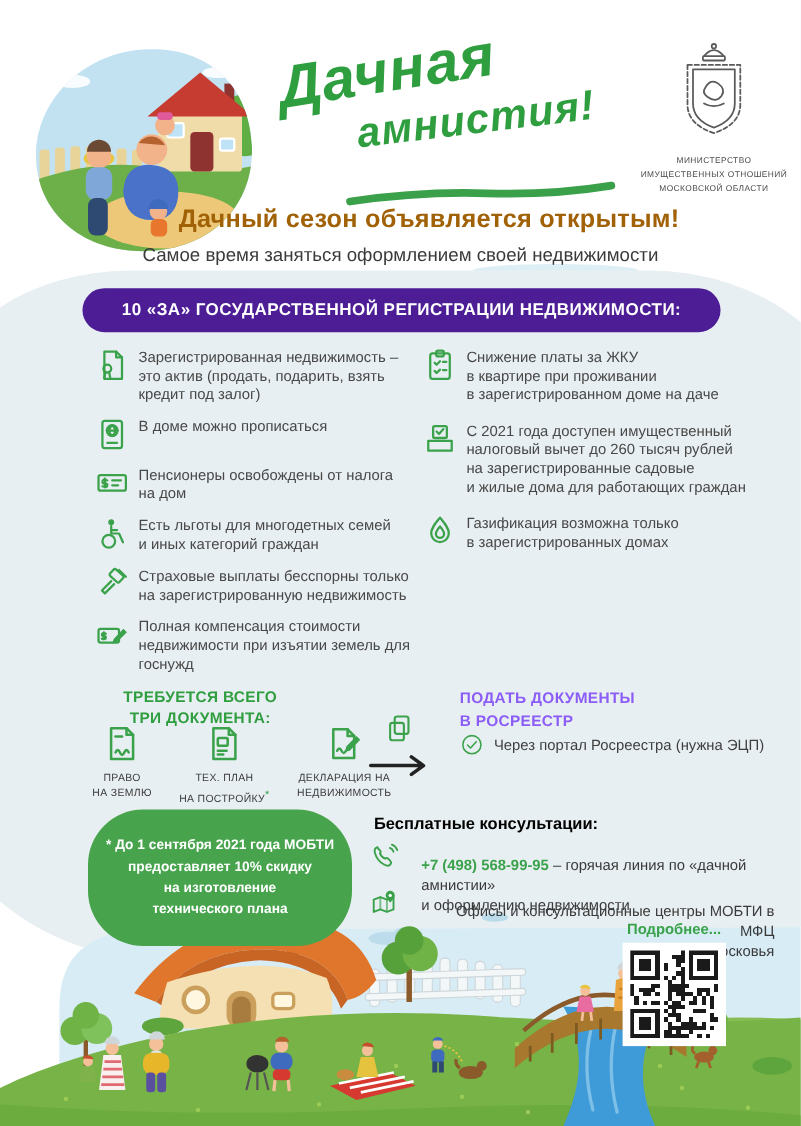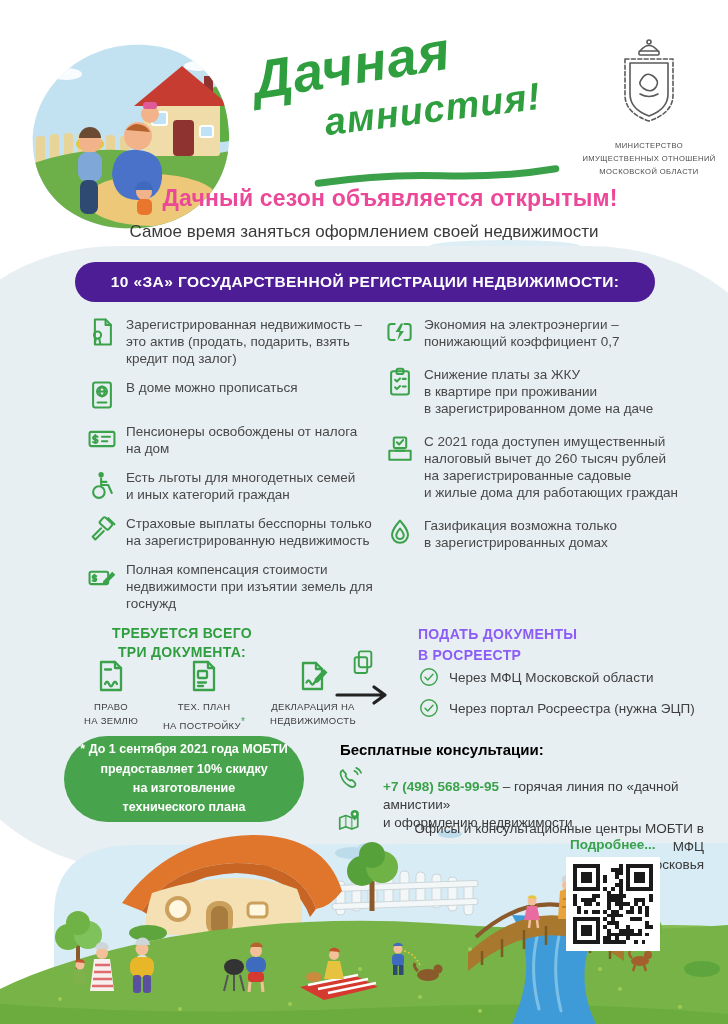--- a/index.html
+++ b/index.html
@@ -25,21 +25,21 @@
     letter-spacing:1px;
   }
   .title-underline{left:312px;top:168px;transform:rotate(-3deg);}
   .ministry{left:576px;top:36px;width:146px;text-align:center;}
   .ministry .crest{display:block;margin:0 auto;}
   .ministry-text{
     margin-top:8px;font-size:7.6px;font-weight:normal;color:#4a4a4a;
     letter-spacing:.4px;line-height:1.7;
   }
   .headline{left:70px;top:185px;width:640px;text-align:center;
-    font-size:23px;font-weight:bold;color:#ec4899;letter-spacing:.2px;}
+    font-size:23px;font-weight:bold;color:#a16207;letter-spacing:.2px;}
   .subheadline{left:0;top:222px;width:728px;text-align:center;
     font-size:17px;color:#3a3a3a;}
   .sub-swish{left:430px;top:240px;width:150px;height:12px;background:#ddeef5;
     border-radius:50%;z-index:-1;}
 
   
   .main-blob{
     left:-52px;top:246px;width:832px;height:628px;background:#e8eff2;
     border-radius:170px 190px 150px 210px / 120px 150px 130px 160px;
     z-index:0;
@@ -70,21 +70,21 @@
   .doc-label .star{color:#3aa24a;font-size:10px;vertical-align:super;}
   .transfer{left:334px;top:648px;width:64px;z-index:2;text-align:left;}
   .submit-heading{left:418px;top:624px;width:240px;z-index:2;
     font-size:14px;font-weight:bold;color:#8b5cf6;letter-spacing:.3px;line-height:1.5;}
   .submit-options{left:418px;top:666px;width:300px;z-index:2;}
   .submit-option{display:flex;align-items:center;margin-bottom:9px;}
   .submit-option svg{width:22px;height:22px;margin-right:9px;flex:0 0 22px;}
   .submit-option span{font-size:13.5px;color:#3f3f3f;}
 
   .note-pill{
-    left:64px;top:736px;width:240px;height:86px;background:#47a44d;border-radius:50px;
+    left:80px;top:736px;width:240px;height:124px;background:#47a44d;border-radius:50px;
     display:flex;align-items:center;justify-content:center;text-align:center;z-index:2;
     color:#fff;font-size:12.5px;font-weight:bold;line-height:1.55;padding:6px 16px;
     box-sizing:border-box;
   }
 
   
   .consult-heading{left:340px;top:741px;width:340px;z-index:2;
     font-size:15px;font-weight:bold;color:#000000;}
   .consult-item{display:flex;align-items:flex-start;z-index:2;}
   .consult-phone{left:336px;top:766px;width:390px;}
@@ -261,30 +261,20 @@
     <p class="pre">Полная компенсация стоимости
 недвижимости при изъятии земель для
 госнужд</p>
   </div>
 </div>
 
 <div class="abs benefits-col benefits-right">
   <div class="benefit">
     <span class="bicon">
       <svg viewBox="0 0 36 36">
-          <path class="ic" d="M12 9 h-4 a3 3 0 0 0 -3 3 v12 a3 3 0 0 0 3 3 h4 M23 9 h4 a3 3 0 0 1 3 3 v12 a3 3 0 0 1 -3 3 h-4"></path>
-          <path class="icf" d="M19 8.5 L13 18 h4.5 L15 27.5 l7.5 -10.5 h-4.5 l3.5 -8.5 z"></path>
-        </svg>
-    </span>
-    <p class="pre">Экономия на электроэнергии –
-понижающий коэффициент 0,7</p>
-  </div>
-  <div class="benefit">
-    <span class="bicon">
-      <svg viewBox="0 0 36 36">
           <rect class="ic" x="8" y="6" width="20" height="26" rx="2.5"></rect>
           <rect class="ic" x="14" y="3" width="8" height="6" rx="2"></rect>
           <path class="ic" d="M12.5 15.5 l2 2 l3.5 -3.5 M21 14.5 h3.5 M12.5 24 l2 2 l3.5 -3.5 M21 23 h3.5"></path>
         </svg>
     </span>
     <p class="pre">Снижение платы за ЖКУ
 в квартире при проживании
 в зарегистрированном доме на даче</p>
   </div>
   <div class="benefit">
@@ -362,27 +352,20 @@
       </svg>
   </span>
   <svg width="58" height="26" viewBox="0 0 58 26">
     <path d="M3 13 h46 M40 5 l11 8 l-11 8" stroke="#222222" stroke-width="3.2" fill="none" stroke-linecap="round" stroke-linejoin="round"></path>
   </svg>
 </div>
 
 <div class="abs submit-heading pre">ПОДАТЬ ДОКУМЕНТЫ
 В  РОСРЕЕСТР</div>
 <div class="abs submit-options">
-  <div class="submit-option">
-    <svg viewBox="0 0 36 36">
-        <circle class="ic" cx="18" cy="18" r="13.5"></circle>
-        <path class="ic" d="M11.5 18.5 l4.5 4.5 l8.5 -9.5"></path>
-      </svg>
-    <span>Через МФЦ Московской области</span>
-  </div>
   <div class="submit-option">
     <svg viewBox="0 0 36 36">
         <circle class="ic" cx="18" cy="18" r="13.5"></circle>
         <path class="ic" d="M11.5 18.5 l4.5 4.5 l8.5 -9.5"></path>
       </svg>
     <span>Через портал Росреестра (нужна ЭЦП)</span>
   </div>
 </div>
 
 <div class="abs note-pill pre">* До 1 сентября 2021 года МОБТИ

